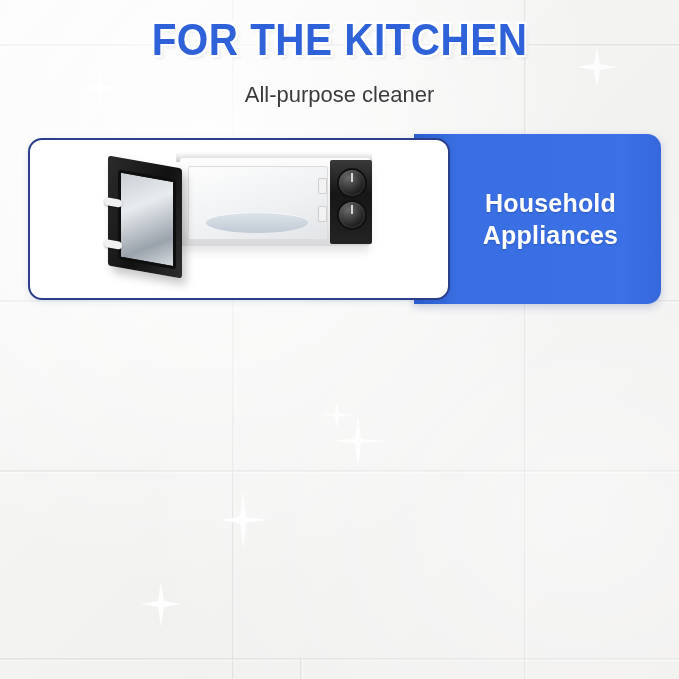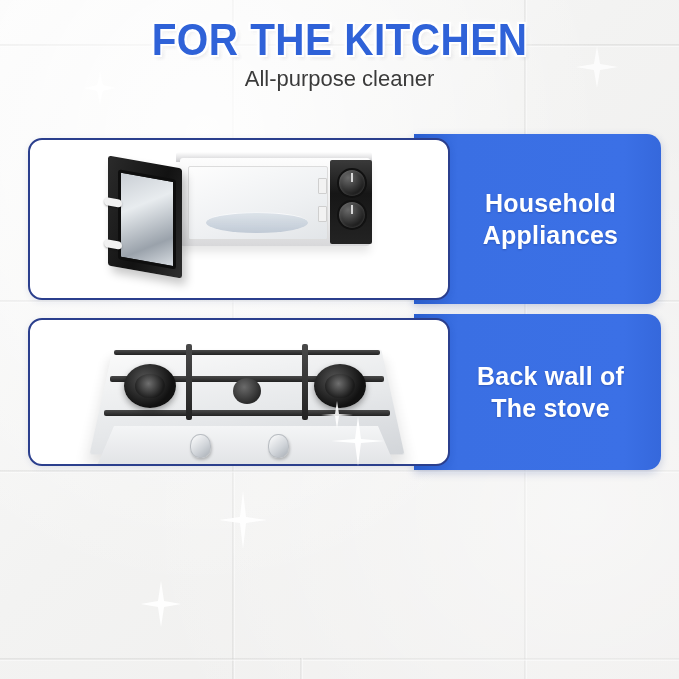--- a/index.html
+++ b/index.html
@@ -35,21 +35,21 @@
     color:#2f62d8;
     font-family:"Liberation Sans Narrow","Liberation Sans",sans-serif;
     transform:scaleX(.92);
     text-shadow:
       0 0 6px #fff, 0 0 6px #fff, 0 0 10px #fff,
       2px 0 0 #fff,-2px 0 0 #fff,0 2px 0 #fff,0 -2px 0 #fff,
       2px 2px 0 #fff,-2px -2px 0 #fff,2px -2px 0 #fff,-2px 2px 0 #fff,
       3px 3px 4px rgba(120,120,130,.25);
   }
   .subtitle{
-    margin-top:4px;font-size:22px;color:#3b3b3b;font-weight:normal;
+    margin-top:20px;font-size:22px;color:#3b3b3b;font-weight:normal;
     text-shadow:0 0 4px rgba(255,255,255,.9);
   }
 
   
   .row{position:absolute;left:28px;right:18px;padding-left:32px;}
   .photo-card{
     position:absolute;left:0;top:4px;width:418px;bottom:4px;
     background:#fff;border:2px solid #2b3f8d;border-radius:14px;
     box-shadow:0 2px 6px rgba(40,60,130,.10);
     overflow:hidden;z-index:3;
@@ -230,37 +230,15 @@
         <div class="mw-knob mw-k2"></div>
         <div class="mw-door">
           <div class="mw-door-glass"></div>
           <div class="mw-handle mw-h1"></div>
           <div class="mw-handle mw-h2"></div>
         </div>
       </div>
     </div>
   </div>
 
-  <div class="row" style="top:314px;height:156px">
-    <div class="label-panel">
-      <span class="label-text">Back wall of
-The stove</span>
-    </div>
-    <div class="photo-card">
-      <div class="art">
-        <div class="st-plate"></div>
-        <div class="st-skirt"></div>
-        <div class="st-grate" style="left:84px;top:30px;width:266px;height:5px"></div>
-        <div class="st-grate" style="left:80px;top:56px;width:274px;height:6px"></div>
-        <div class="st-grate" style="left:74px;top:90px;width:286px;height:6px"></div>
-        <div class="st-grate" style="left:156px;top:24px;width:6px;height:76px"></div>
-        <div class="st-grate" style="left:272px;top:24px;width:6px;height:76px"></div>
-        <div class="st-burner" style="left:94px;top:44px;width:52px;height:44px"></div>
-        <div class="st-burner" style="left:284px;top:44px;width:52px;height:44px"></div>
-        <div class="st-center"></div>
-        <div class="st-knob" style="left:160px;top:114px"></div>
-        <div class="st-knob" style="left:238px;top:114px"></div>
-      </div>
-    </div>
-  </div>
 
 
 </div>
 
 </body></html>

